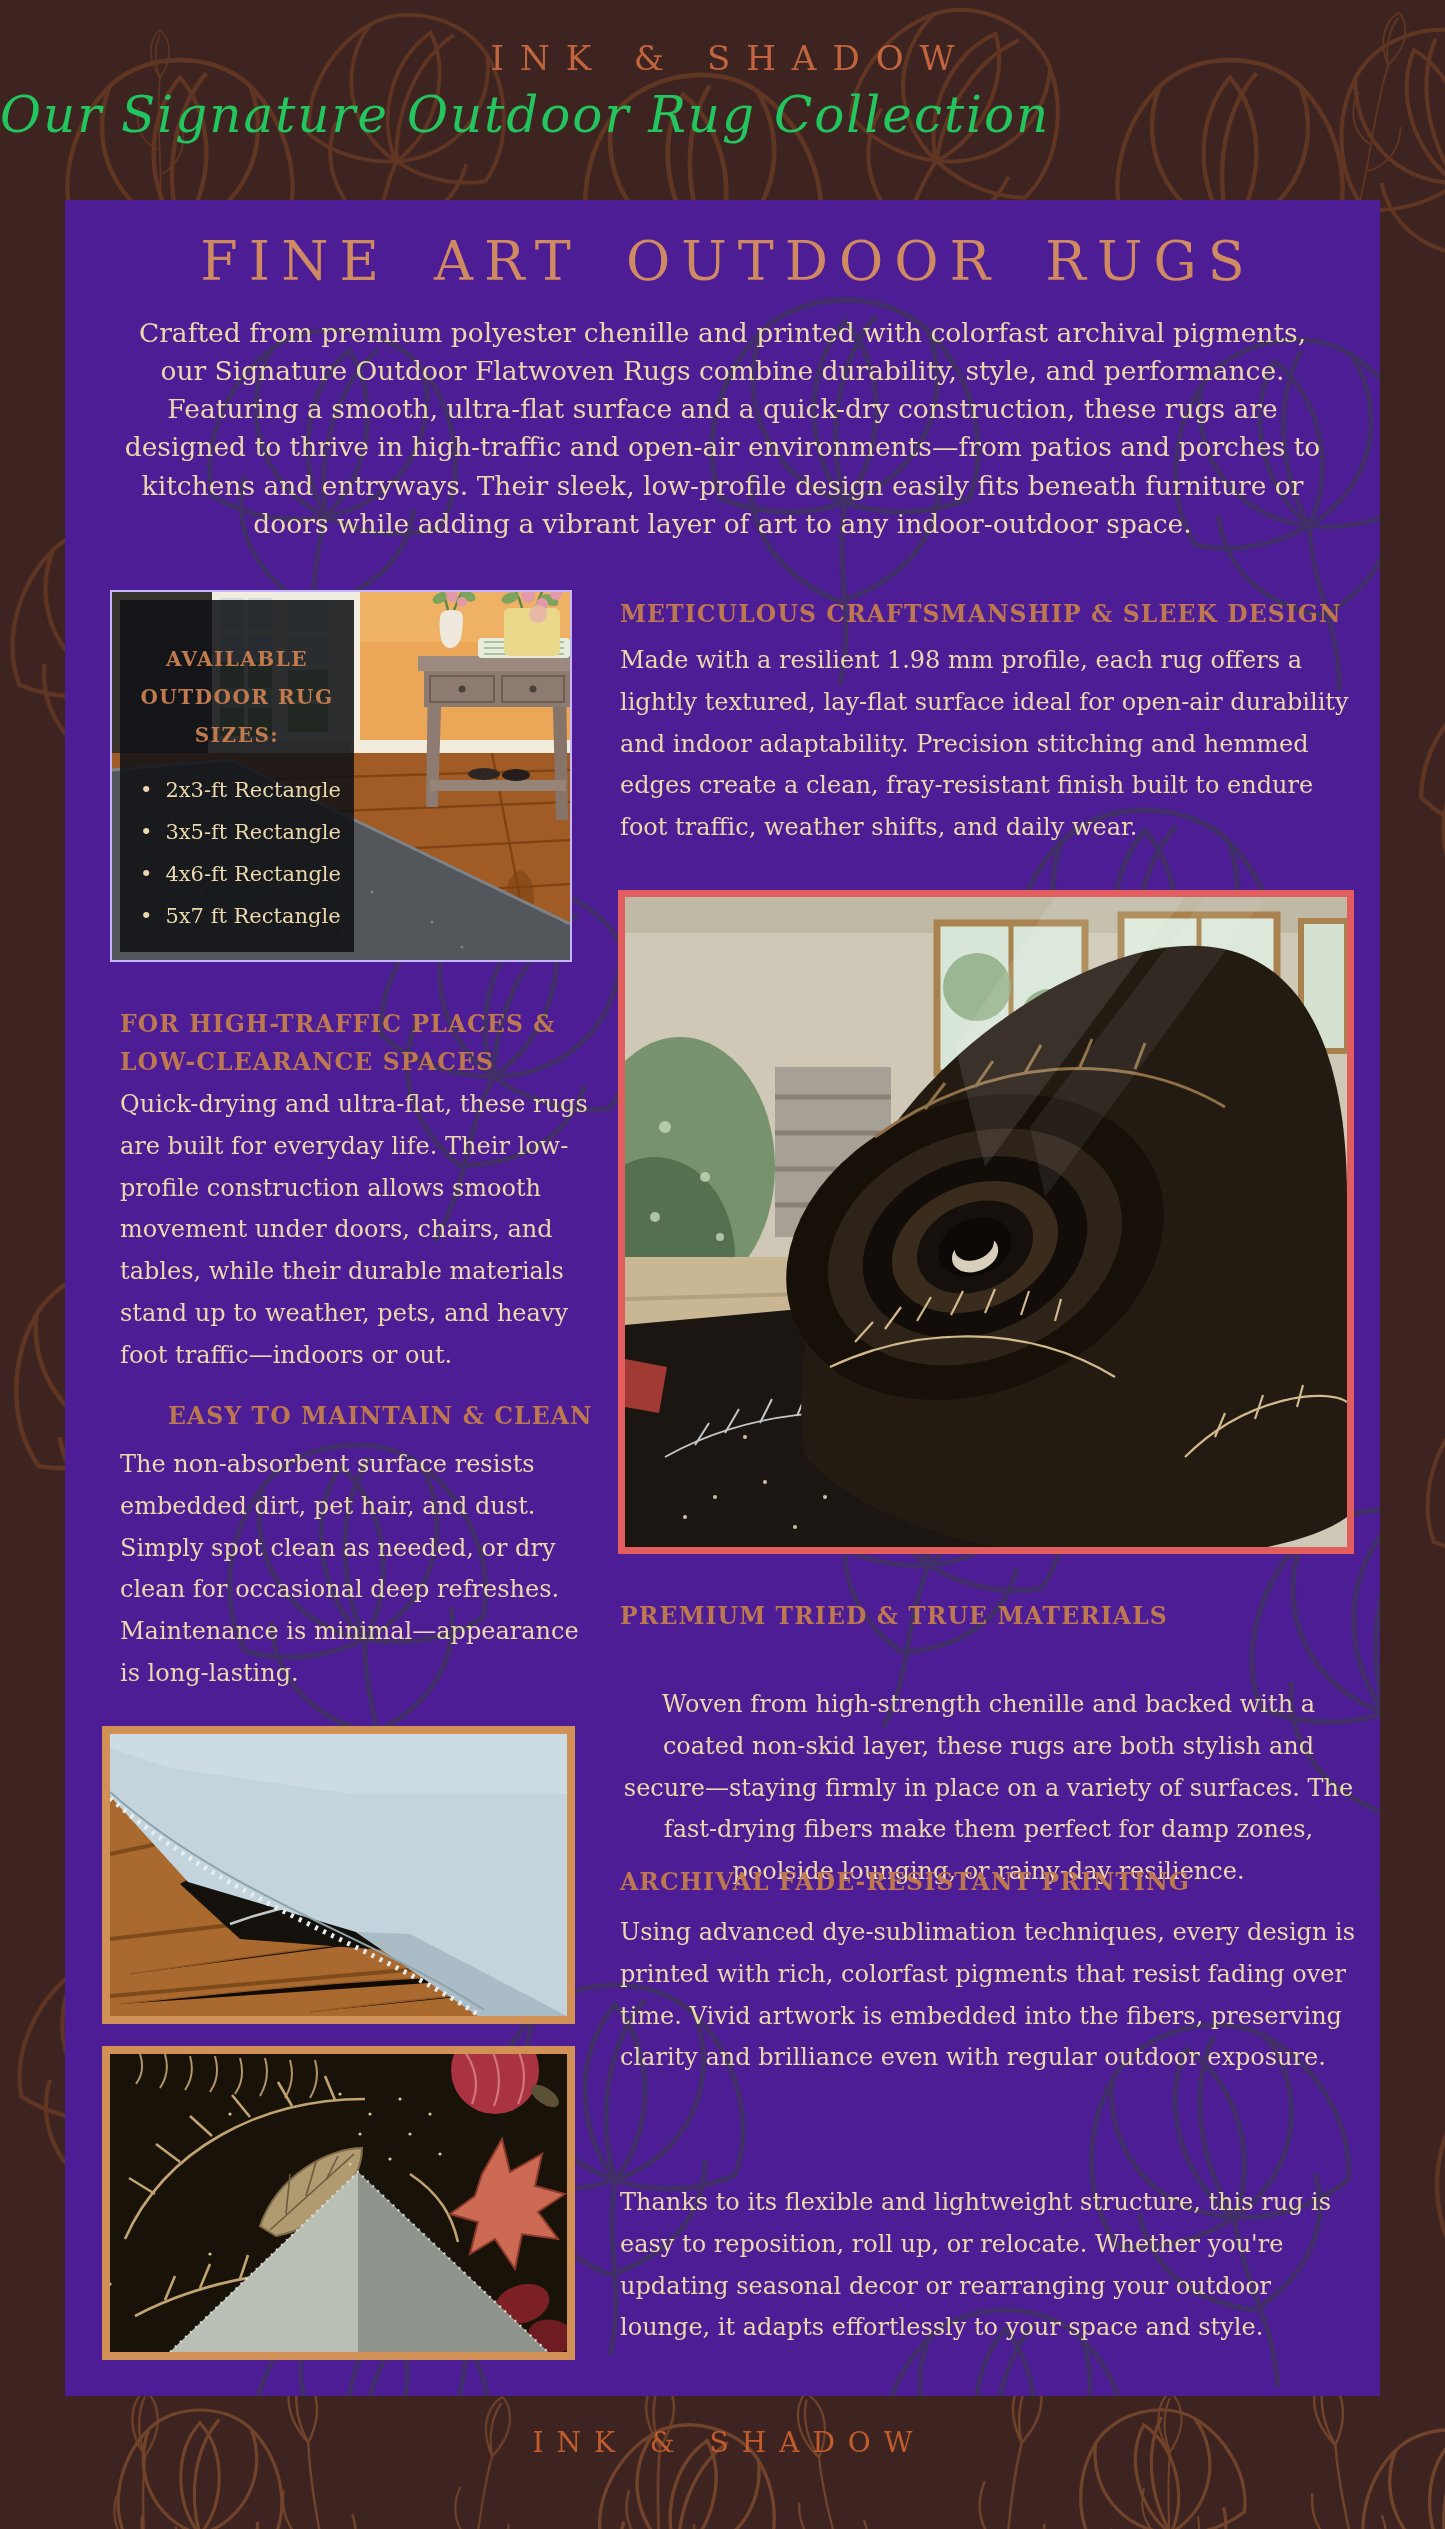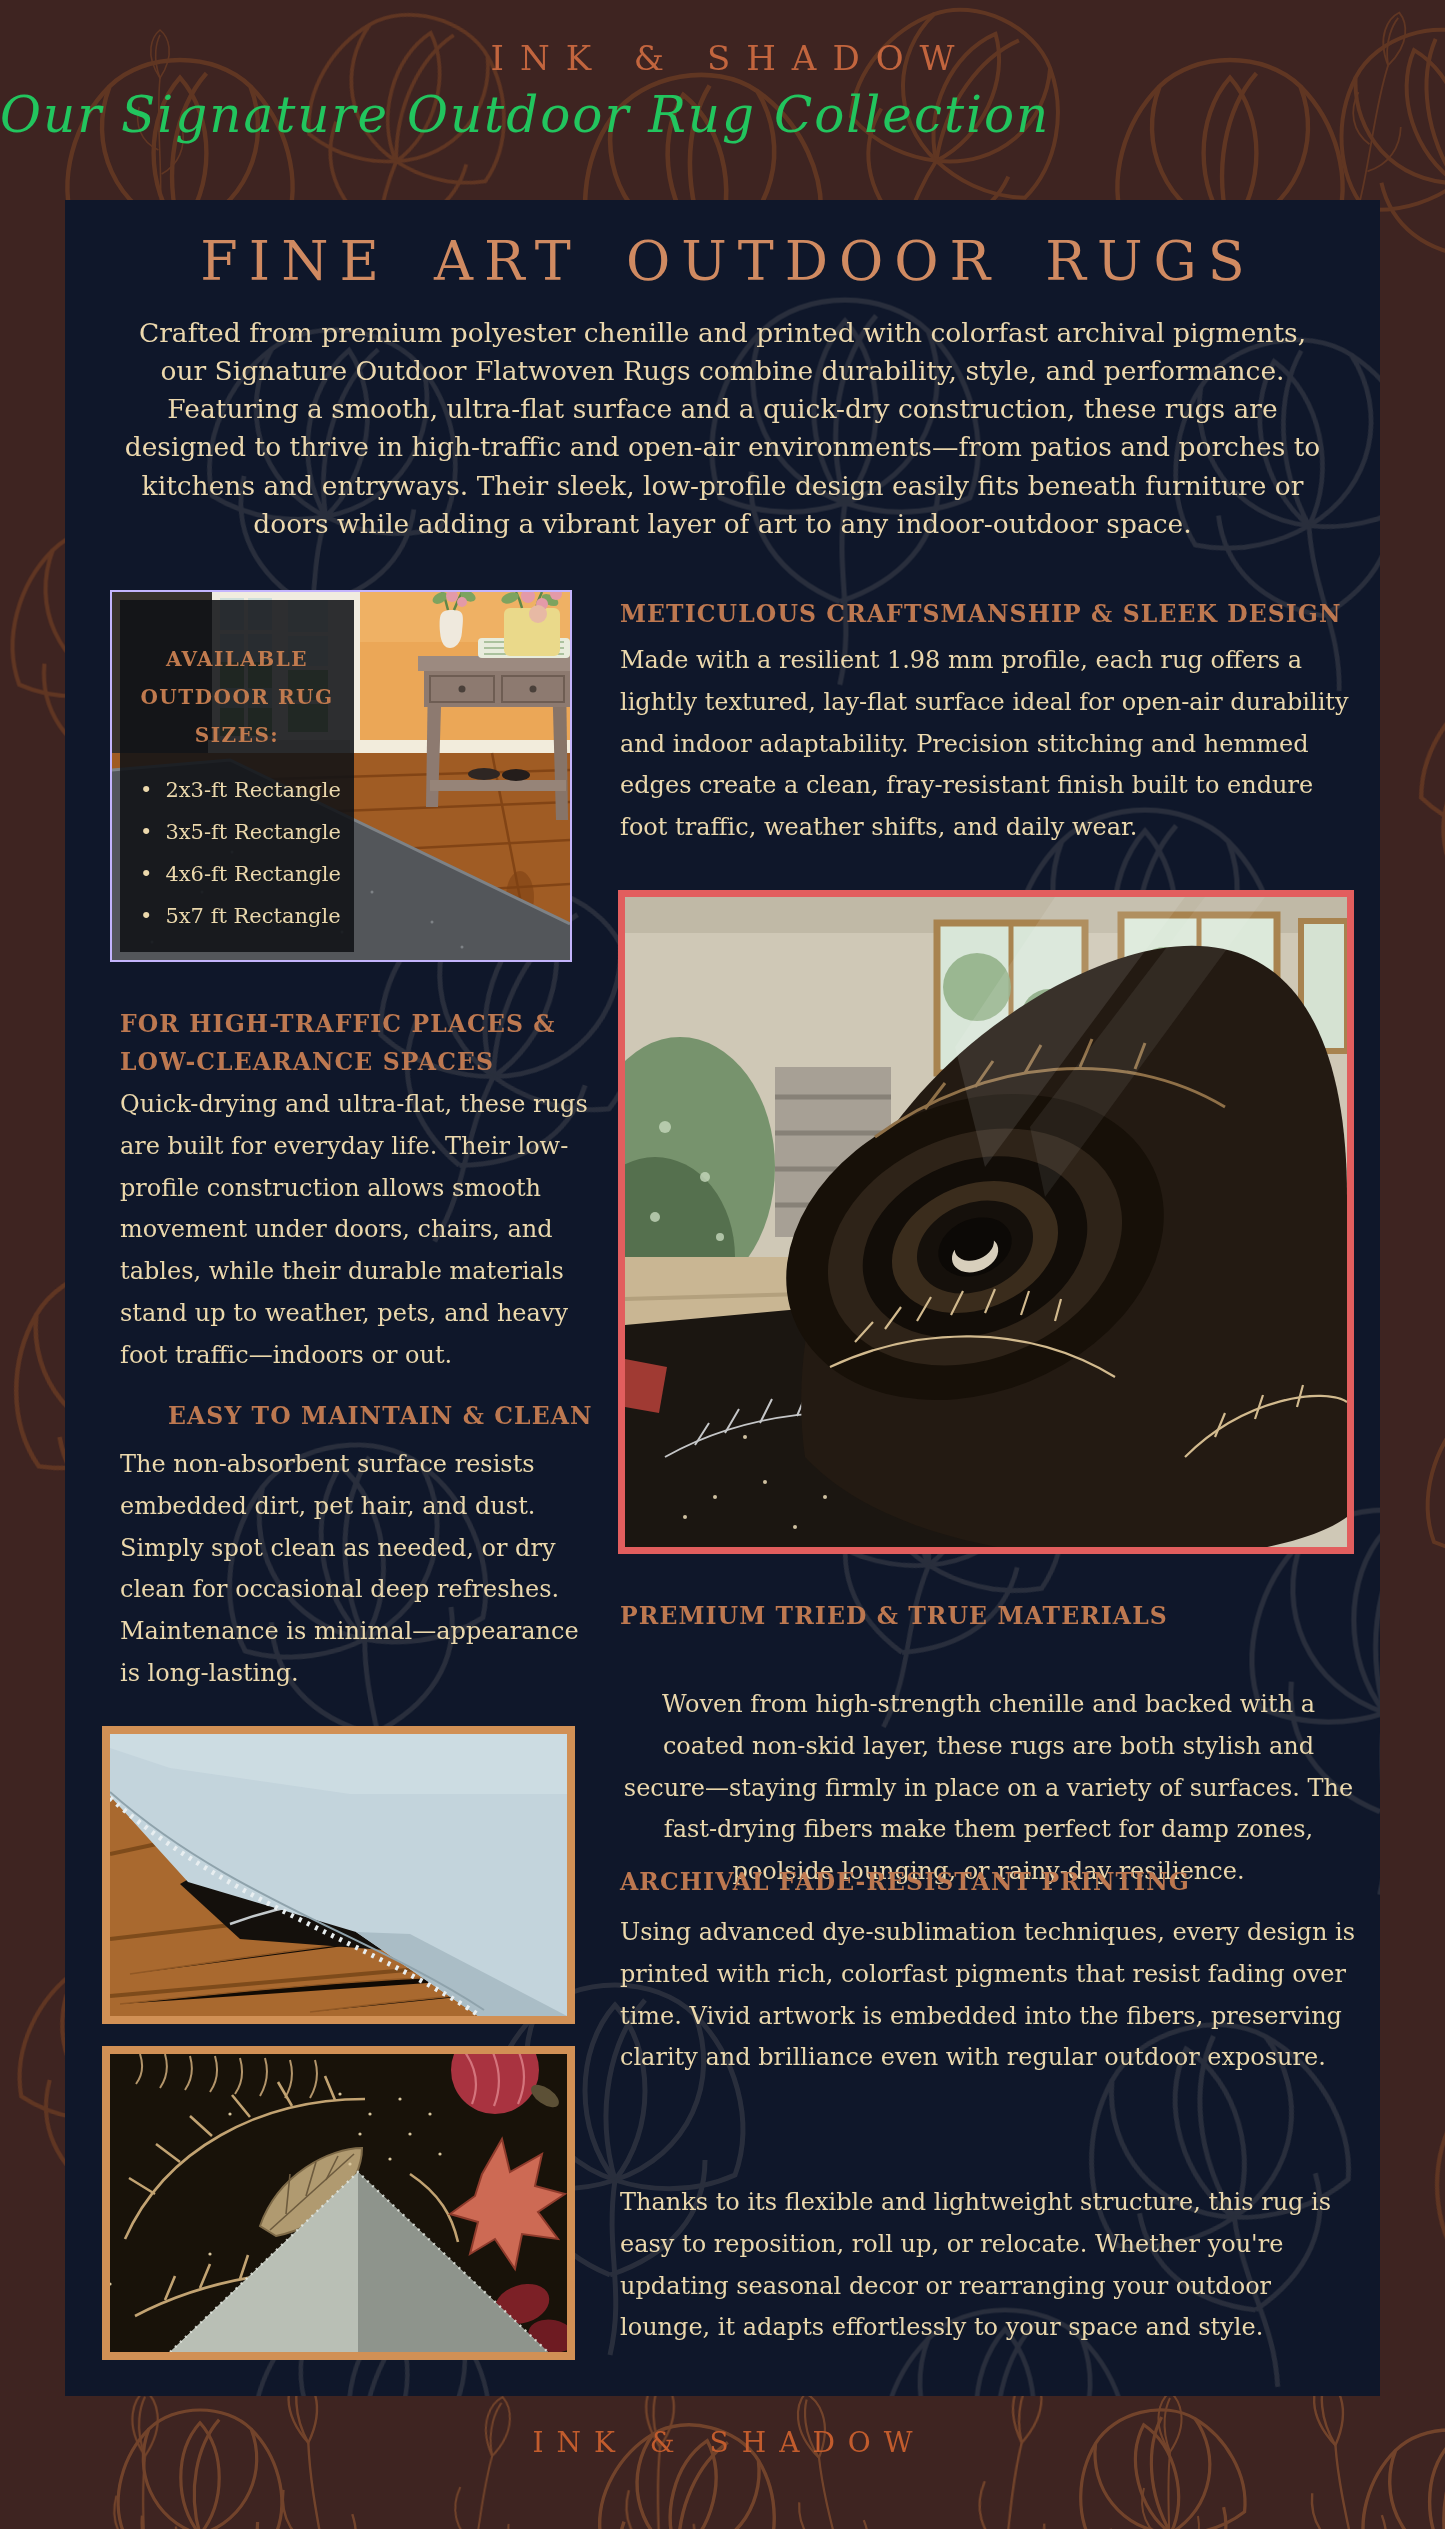--- a/index.html
+++ b/index.html
@@ -18,21 +18,21 @@
     text-indent:16px;
   }
   .subtitle {
     position:absolute; top:86px; left:0; right:0; text-align:left;
     color:#22c55e; font-size:50px; font-style:italic; letter-spacing:2px;
   }
 
   
   .panel {
     position:absolute; left:65px; top:200px; width:1315px; height:2196px;
-    background:#0f172a;
+    background:#4c1d95;
   }
   .panel-pattern { position:absolute; inset:0; pointer-events:none; }
 
   .title {
     position:absolute; top:30px; left:0; right:0; text-align:center;
     color:#D08A61; font-size:54px; font-weight:400;
     letter-spacing:11px; word-spacing:16px; text-indent:11px;
   }
   .intro {
     position:absolute; top:114px; left:56px; width:1203px; text-align:center;

